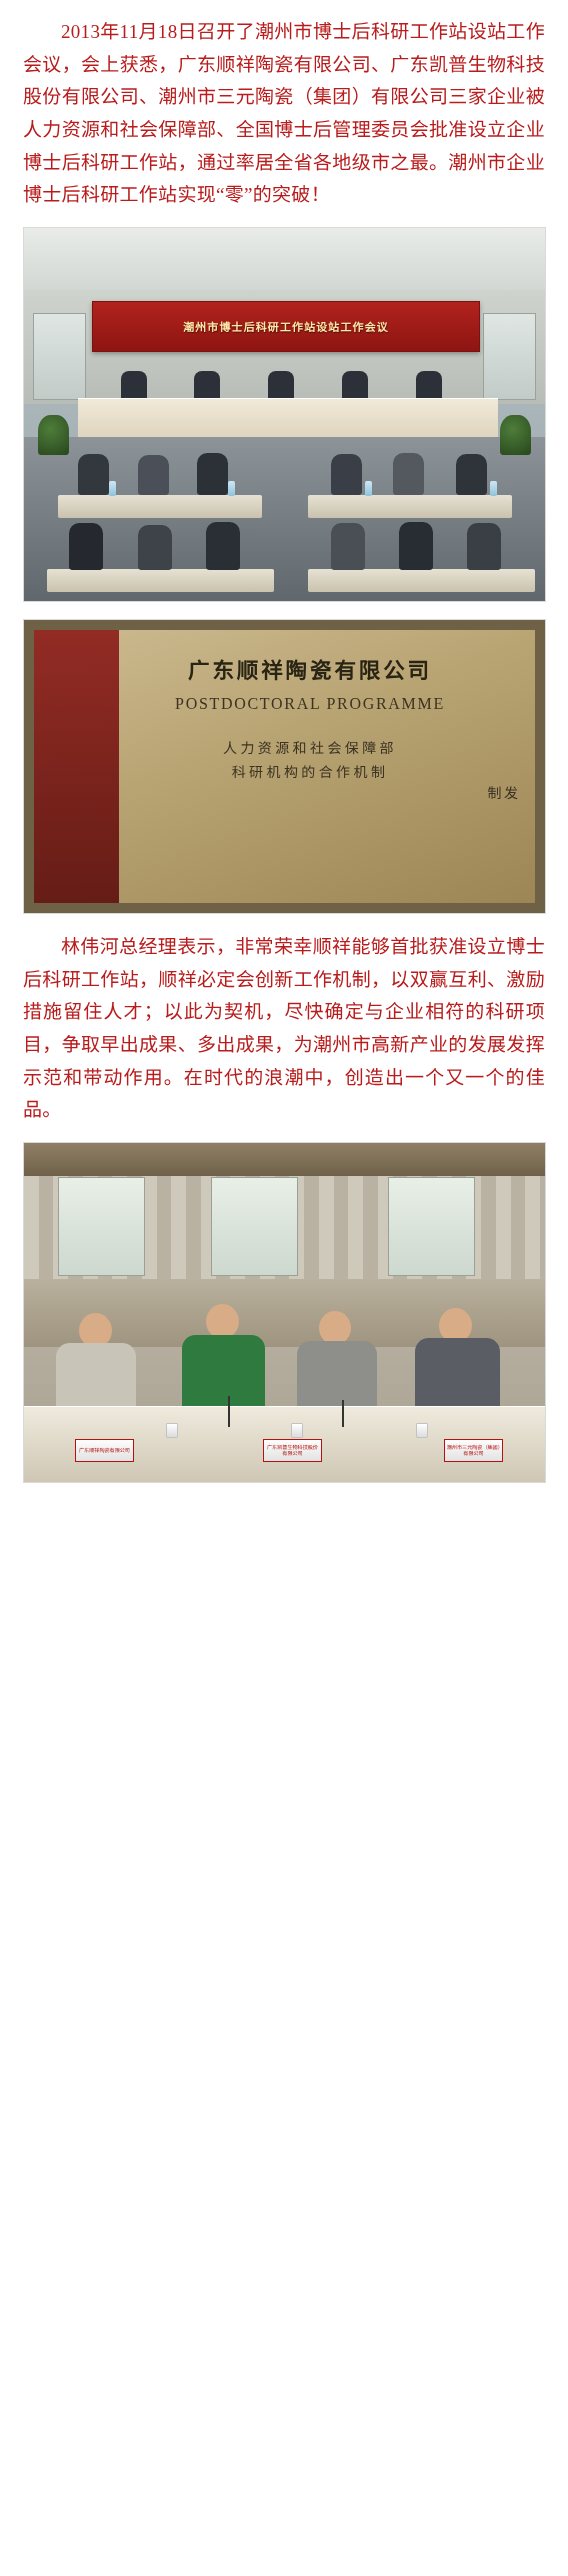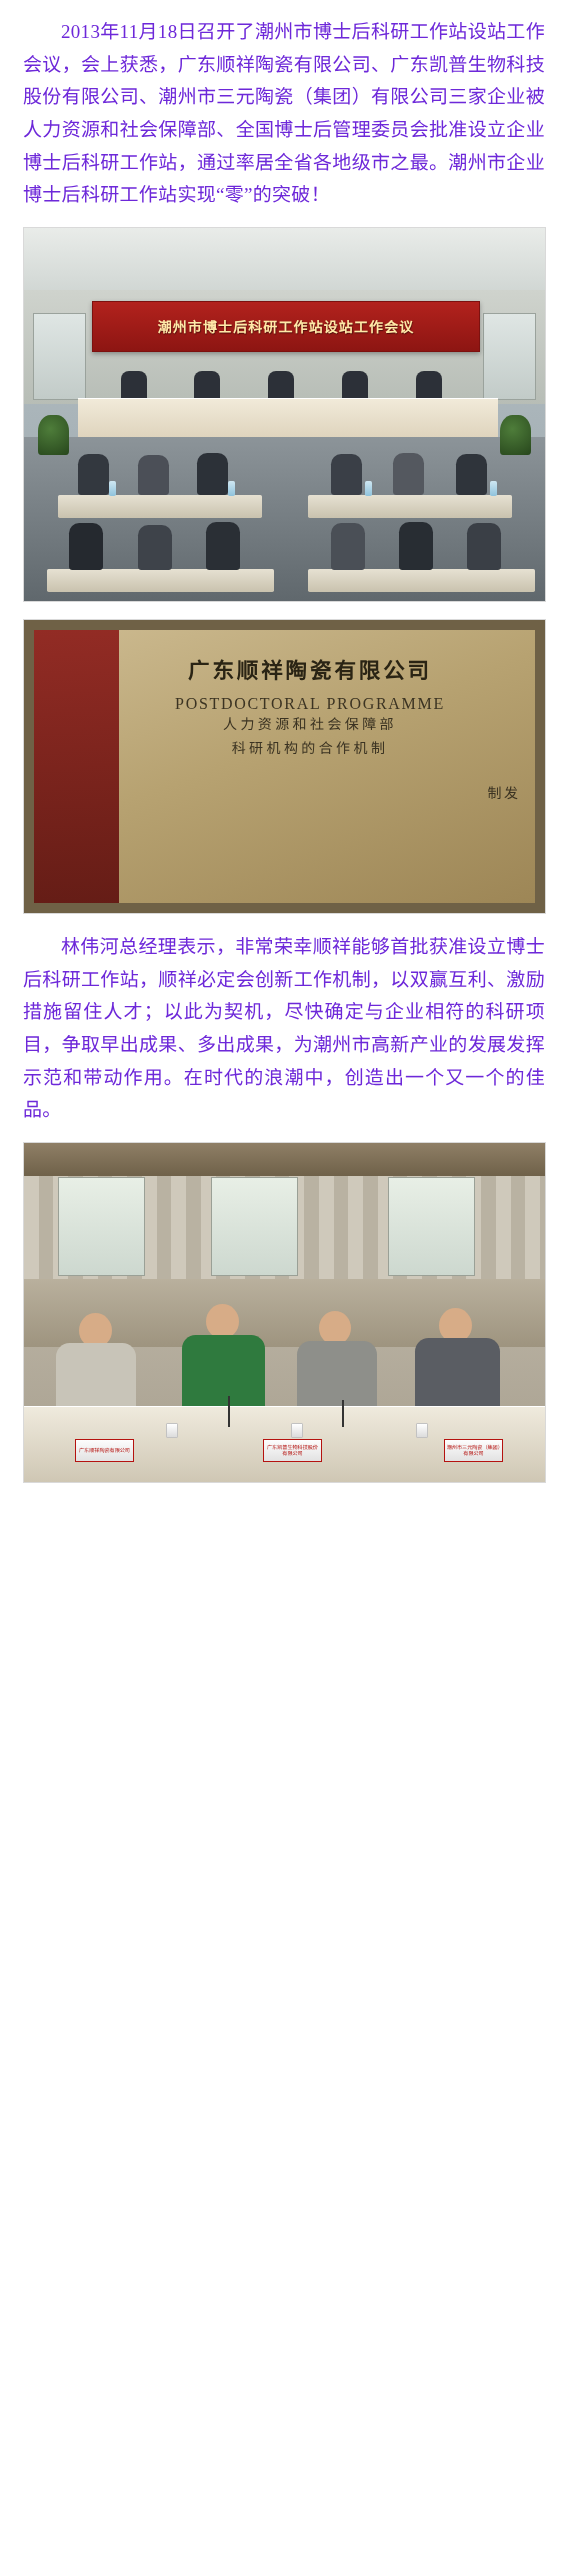--- a/index.html
+++ b/index.html
@@ -15,21 +15,21 @@
   .page {
     width: 568px;
     min-height: 2576px;
     background: #ffffff;
     box-sizing: border-box;
     padding: 16px 23px 23px 23px;
   }
   .para {
     font-size: 19px;
     line-height: 1.72;
-    color: #6d28d9;
+    color: #b91c1c;
     text-align: justify;
     text-indent: 2em;
     letter-spacing: 0.3px;
     margin: 0 0 14.8px 0;
     font-family: "Liberation Serif", "DejaVu Serif", serif;
   }
   .figure {
     margin: 10.2px 0 17px 0;
     width: 523px;
   }
@@ -52,21 +52,21 @@
     background: linear-gradient(#cfd3cd, #b7bdb6);
   }
   .p1-banner {
     position: absolute; left: 68px; top: 73px; width: 386px; height: 49px;
     background: linear-gradient(#b2221d, #8d1512);
     border: 1.1px solid #7d110f;
     display: flex; align-items: center; justify-content: center;
     box-shadow: 0 1.7px 4.5px rgba(0,0,0,.3);
   }
   .p1-banner span {
-    color: #ffe9a8; font-size: 14px; letter-spacing: 1.1px; font-weight: bold;
+    color: #ffe9a8; font-size: 11px; letter-spacing: 1.1px; font-weight: bold;
     font-family: Liberation Serif, serif;
     text-shadow: 0.6px 0.6px 1.1px rgba(0,0,0,.5);
     white-space: nowrap;
   }
   .p1-window {
     position: absolute; top: 85px; width: 51px; height: 85px;
     background: linear-gradient(#dfe6e4,#c2cbc8); border: 1.1px solid #9aa29c;
   }
   .p1-w1 { left: 9px; }
   .p1-w2 { right: 9px; }
@@ -113,21 +113,21 @@
   }
   .p2-inner {
     position: absolute; left: 68px; right: 17px; top: 19.3px; bottom: 19.3px;
     text-align: center;
     font-family: "Liberation Serif","DejaVu Serif",serif;
   }
   .p2-l1 { font-size: 21.6px; color: #2a2414; letter-spacing: 2.8px; margin-top: 3.4px; font-weight: bold; }
   .p2-l2 { font-size: 33px; color: #8c1c14; letter-spacing: 4.5px; margin-top: 12.5px; font-weight: bold;
            text-shadow: 0.6px 0.6px 0 rgba(255,255,255,.25); }
   .p2-l3 { font-size: 16px; color: #3b3322; letter-spacing: 1.7px; margin-top: 11.4px; }
-  .p2-l4 { font-size: 14px; color: #3b3322; letter-spacing: 3.4px; margin-top: 0; }
+  .p2-l4 { font-size: 14px; color: #3b3322; letter-spacing: 3.4px; margin-top: 24px; }
   .p2-l5 { font-size: 14px; color: #3b3322; letter-spacing: 3.4px; margin-top: 4.5px; }
   .p2-l6 { font-size: 15.3px; color: #3b3322; letter-spacing: 4.5px; margin-top: 12.5px; }
   .p2-stamp {
     position: absolute; right: 14.8px; top: 152px; font-size: 14px; color: #3b3322; letter-spacing: 2.3px;
     font-family: "Liberation Serif","DejaVu Serif",serif;
   }
 
   
   .photo3 { height: 341px; background: linear-gradient(#c9c2b4,#a79f8e); }
   .p3-curtain {

